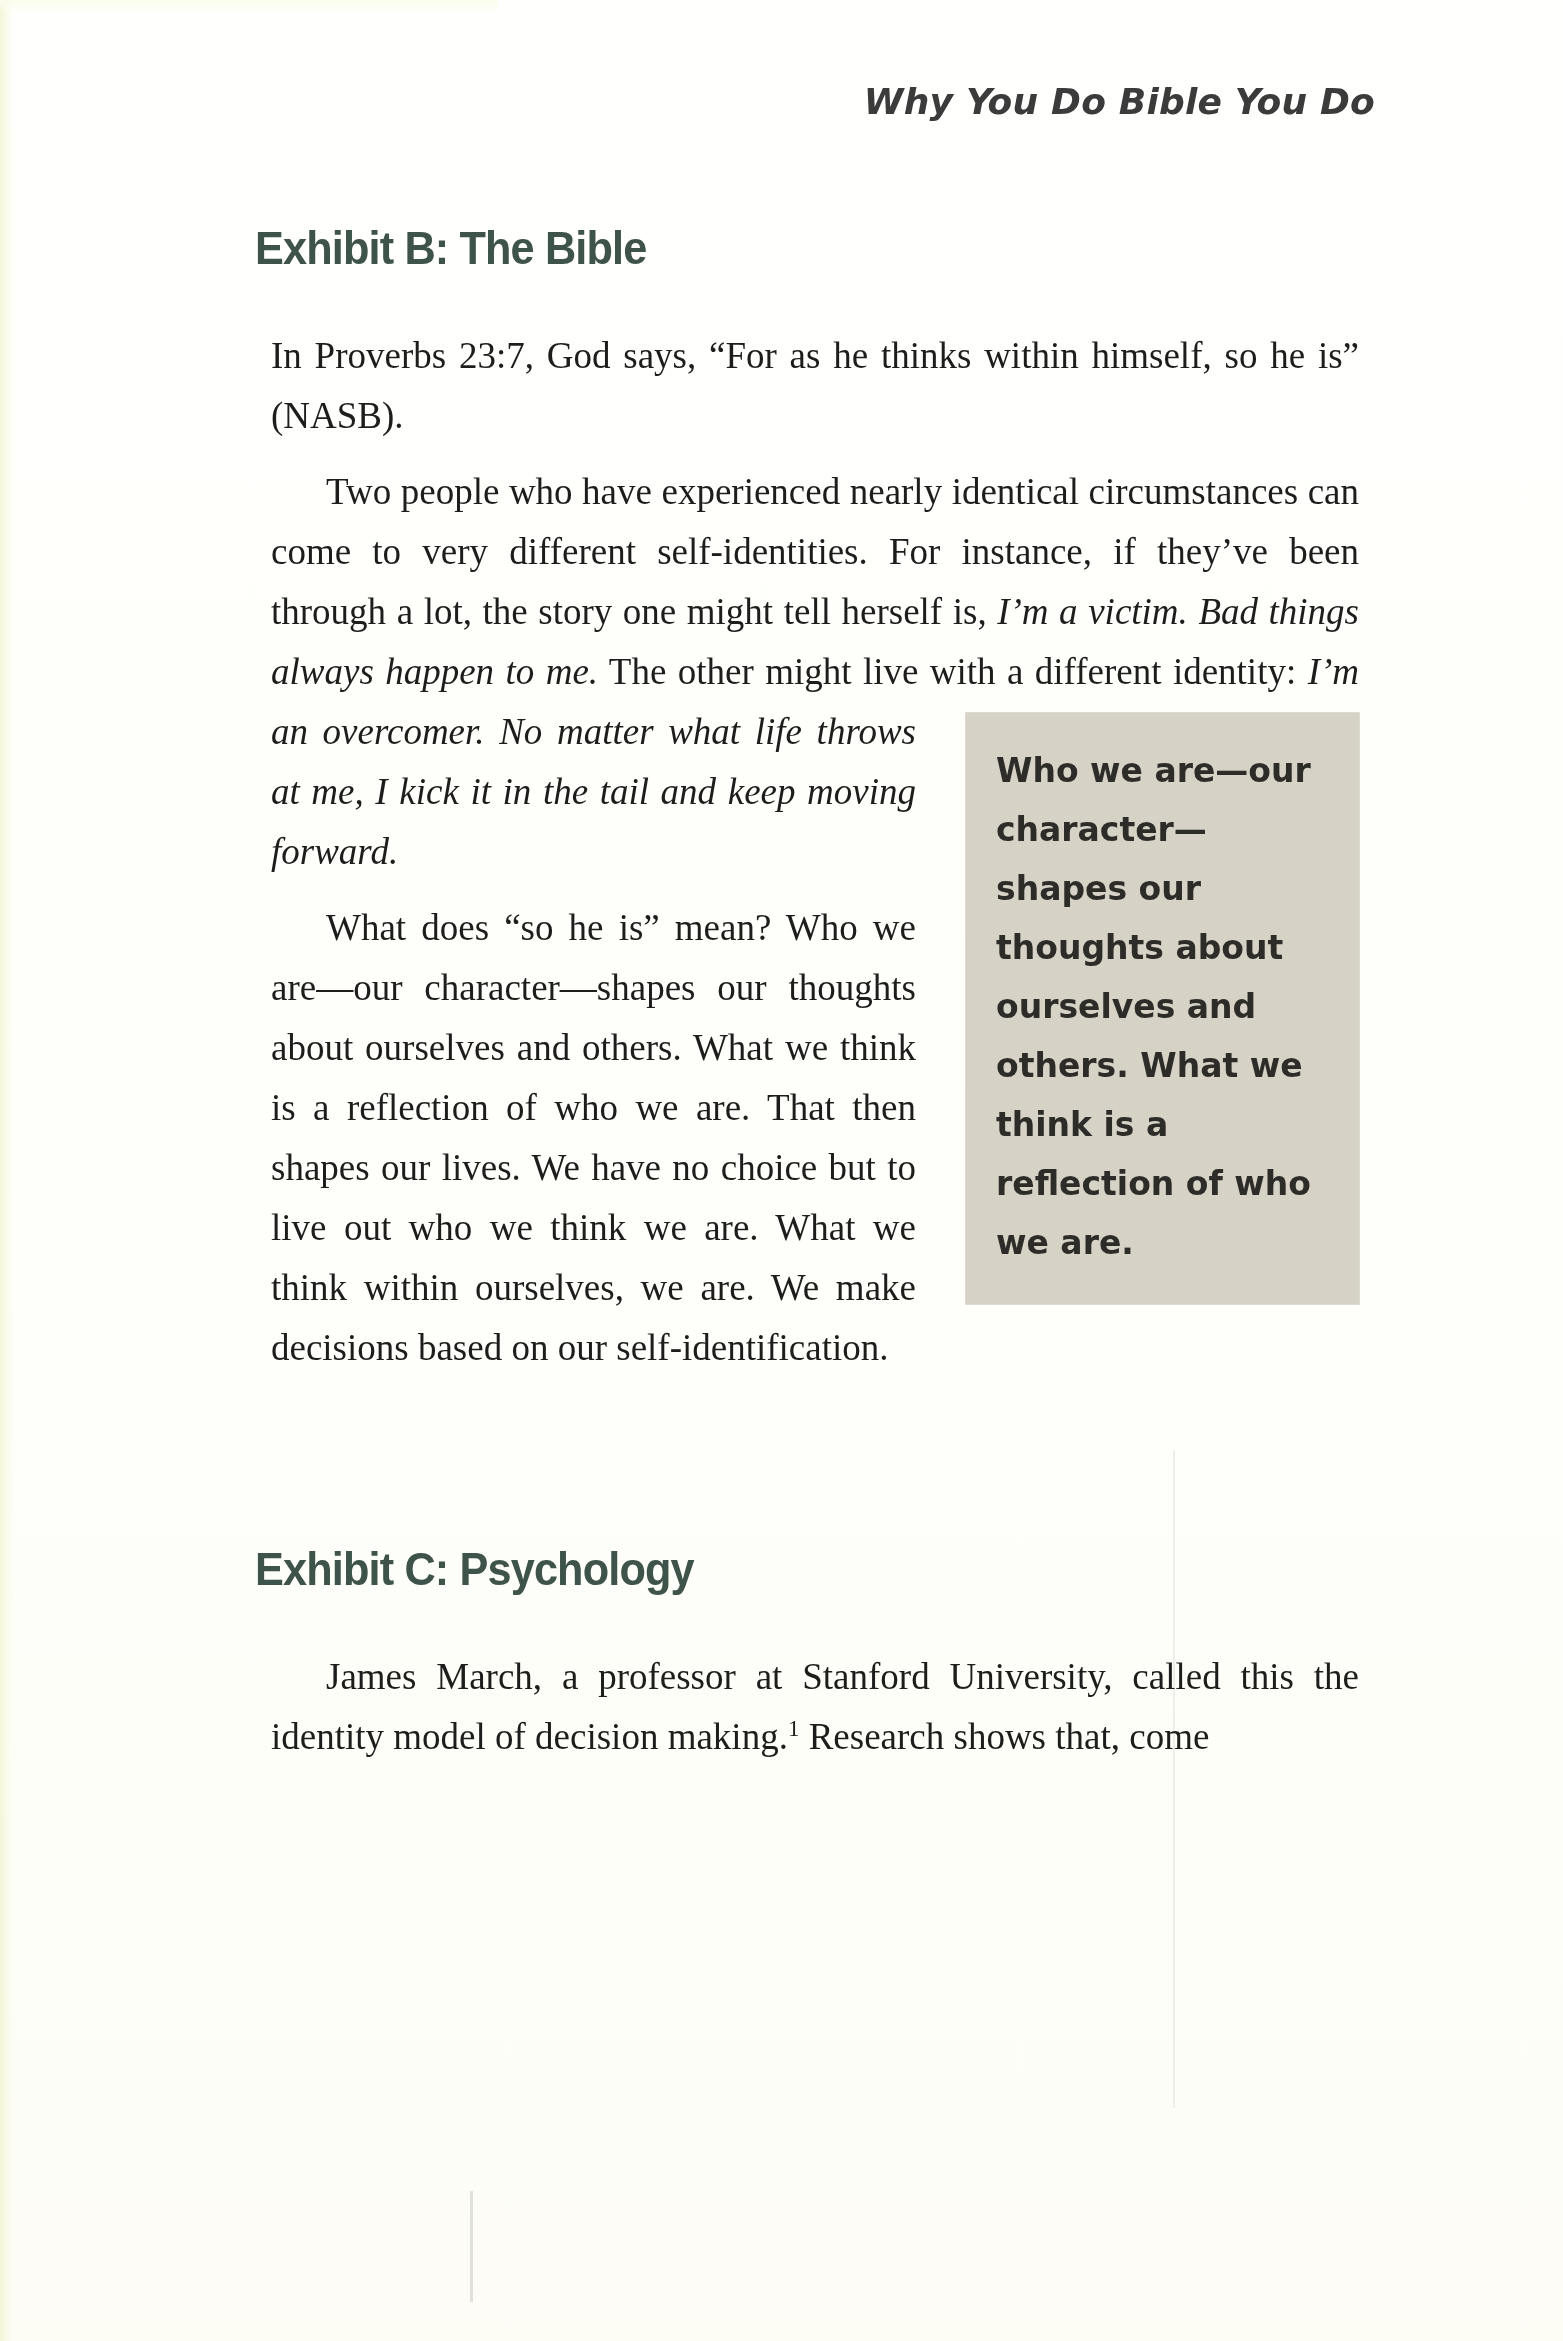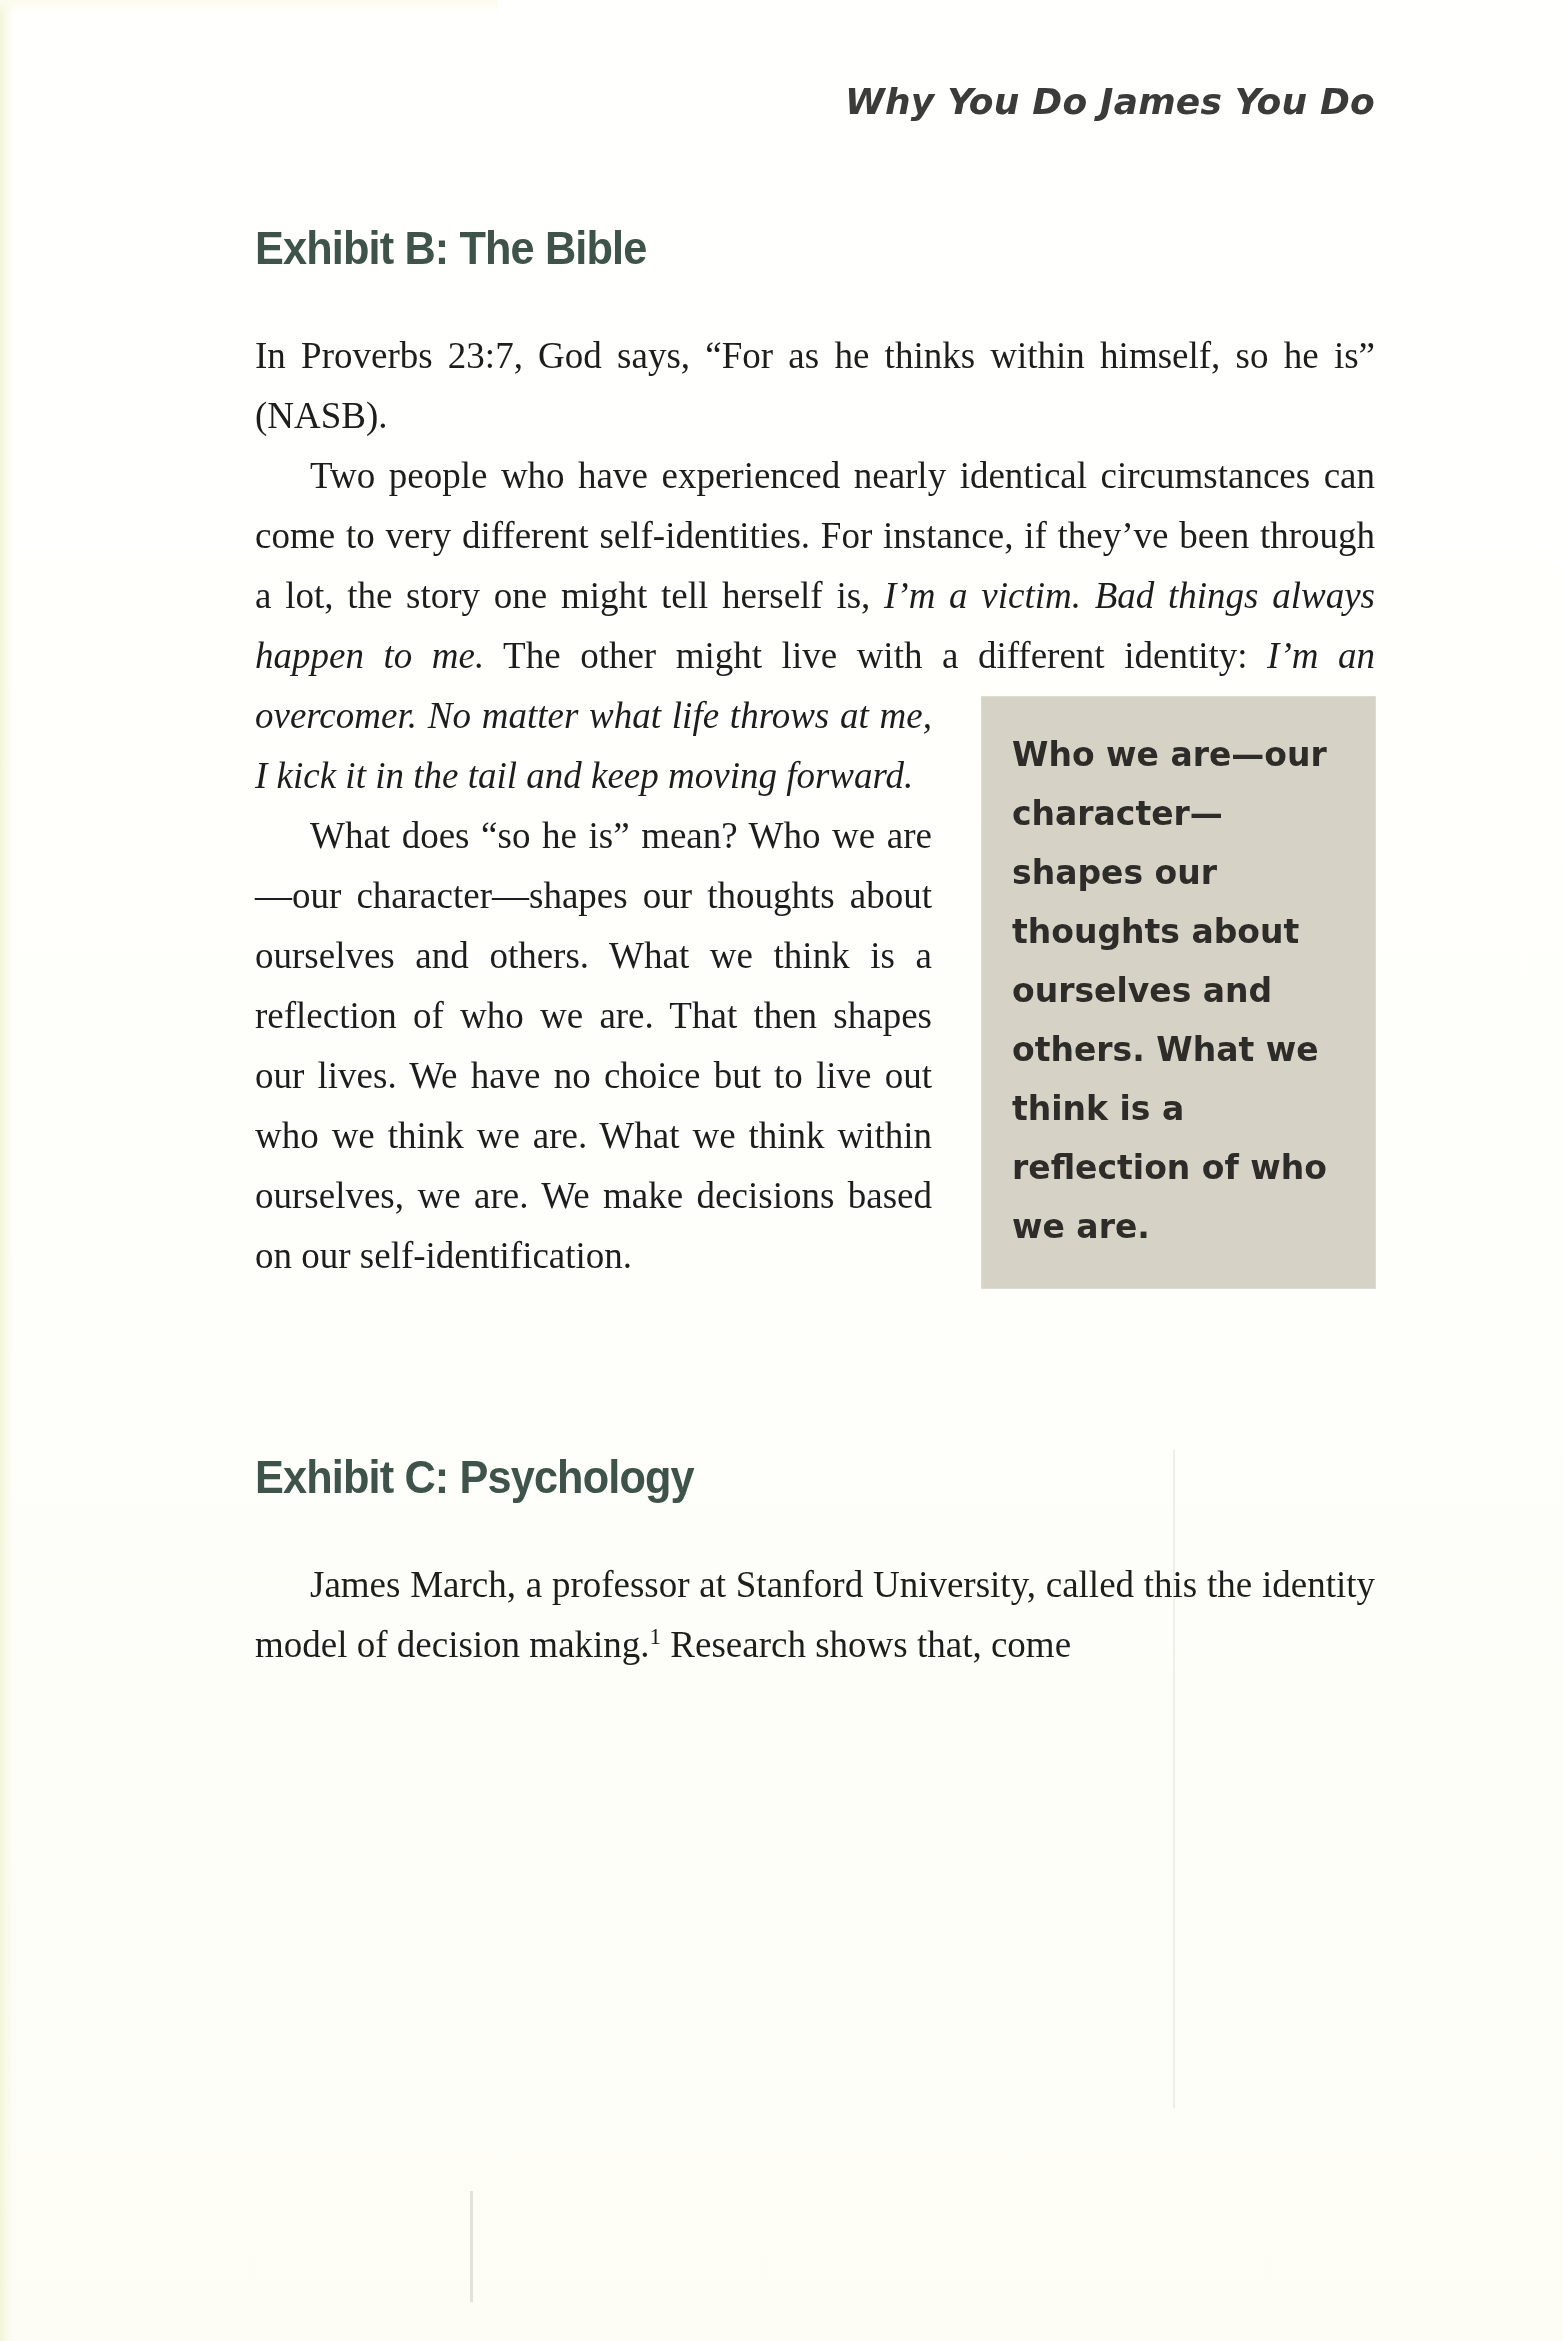--- a/index.html
+++ b/index.html
@@ -51,21 +51,21 @@
     font-family:"Liberation Sans", sans-serif;
     font-weight:700;
     font-size:46px; line-height:52px;
     color:#3e5349;
     letter-spacing:-0.9px;
     margin:0 0 52px 0;
     text-align:left;
     transform:scaleX(0.94); transform-origin:left center;
   }
   .exhibit-heading.second { clear:both; margin-top:165px; }
-  p { margin:0; }
+  p { margin:16px; }
   p.indent { text-indent:55px; }
   .it { font-style:italic; }
   sup.fn {
     font-size:23px; line-height:0; vertical-align:super;
   }
 
   .pullquote {
     float:right;
     width:336px;
     margin:10.7px 0 25px 50px;
@@ -91,21 +91,21 @@
 </style>
 </head>
 <body>
 
 <div class="page">
   <div class="edge-left"></div>
   <div class="edge-topleft"></div>
   <div class="crease-right"></div>
   <div class="crease-bottom"></div>
 
-  <div class="running-head">Why You Do James You Do</div>
+  <div class="running-head">Why You Do Bible You Do</div>
 
   <div class="content">
 
     <h2 class="exhibit-heading">Exhibit B: The Bible</h2>
 
     <p><span>In Proverbs 23:7, God says, “For as he thinks within himself, so he is” (NASB).</span></p>
 
 
     <p class="indent"><span>Two people who have experienced nearly identical circumstances can come to very different self-identities. For instance, if they’ve been through a lot, the story one might tell herself is, </span><span class="it">I’m a victim. Bad things always happen to me.</span><span> The other might live with a different identity: </span><span class="it">I’m an overcomer. No matter what life throws </span><span class="pullquote" style="background: rgb(214, 211, 198); color: rgb(45, 44, 41);"><span>Who we are—our character—shapes our thoughts about ourselves and others. What we think is a reflection of who we are.</span></span><span class="it">at me, I kick it in the tail and keep moving forward.</span></p>
 

